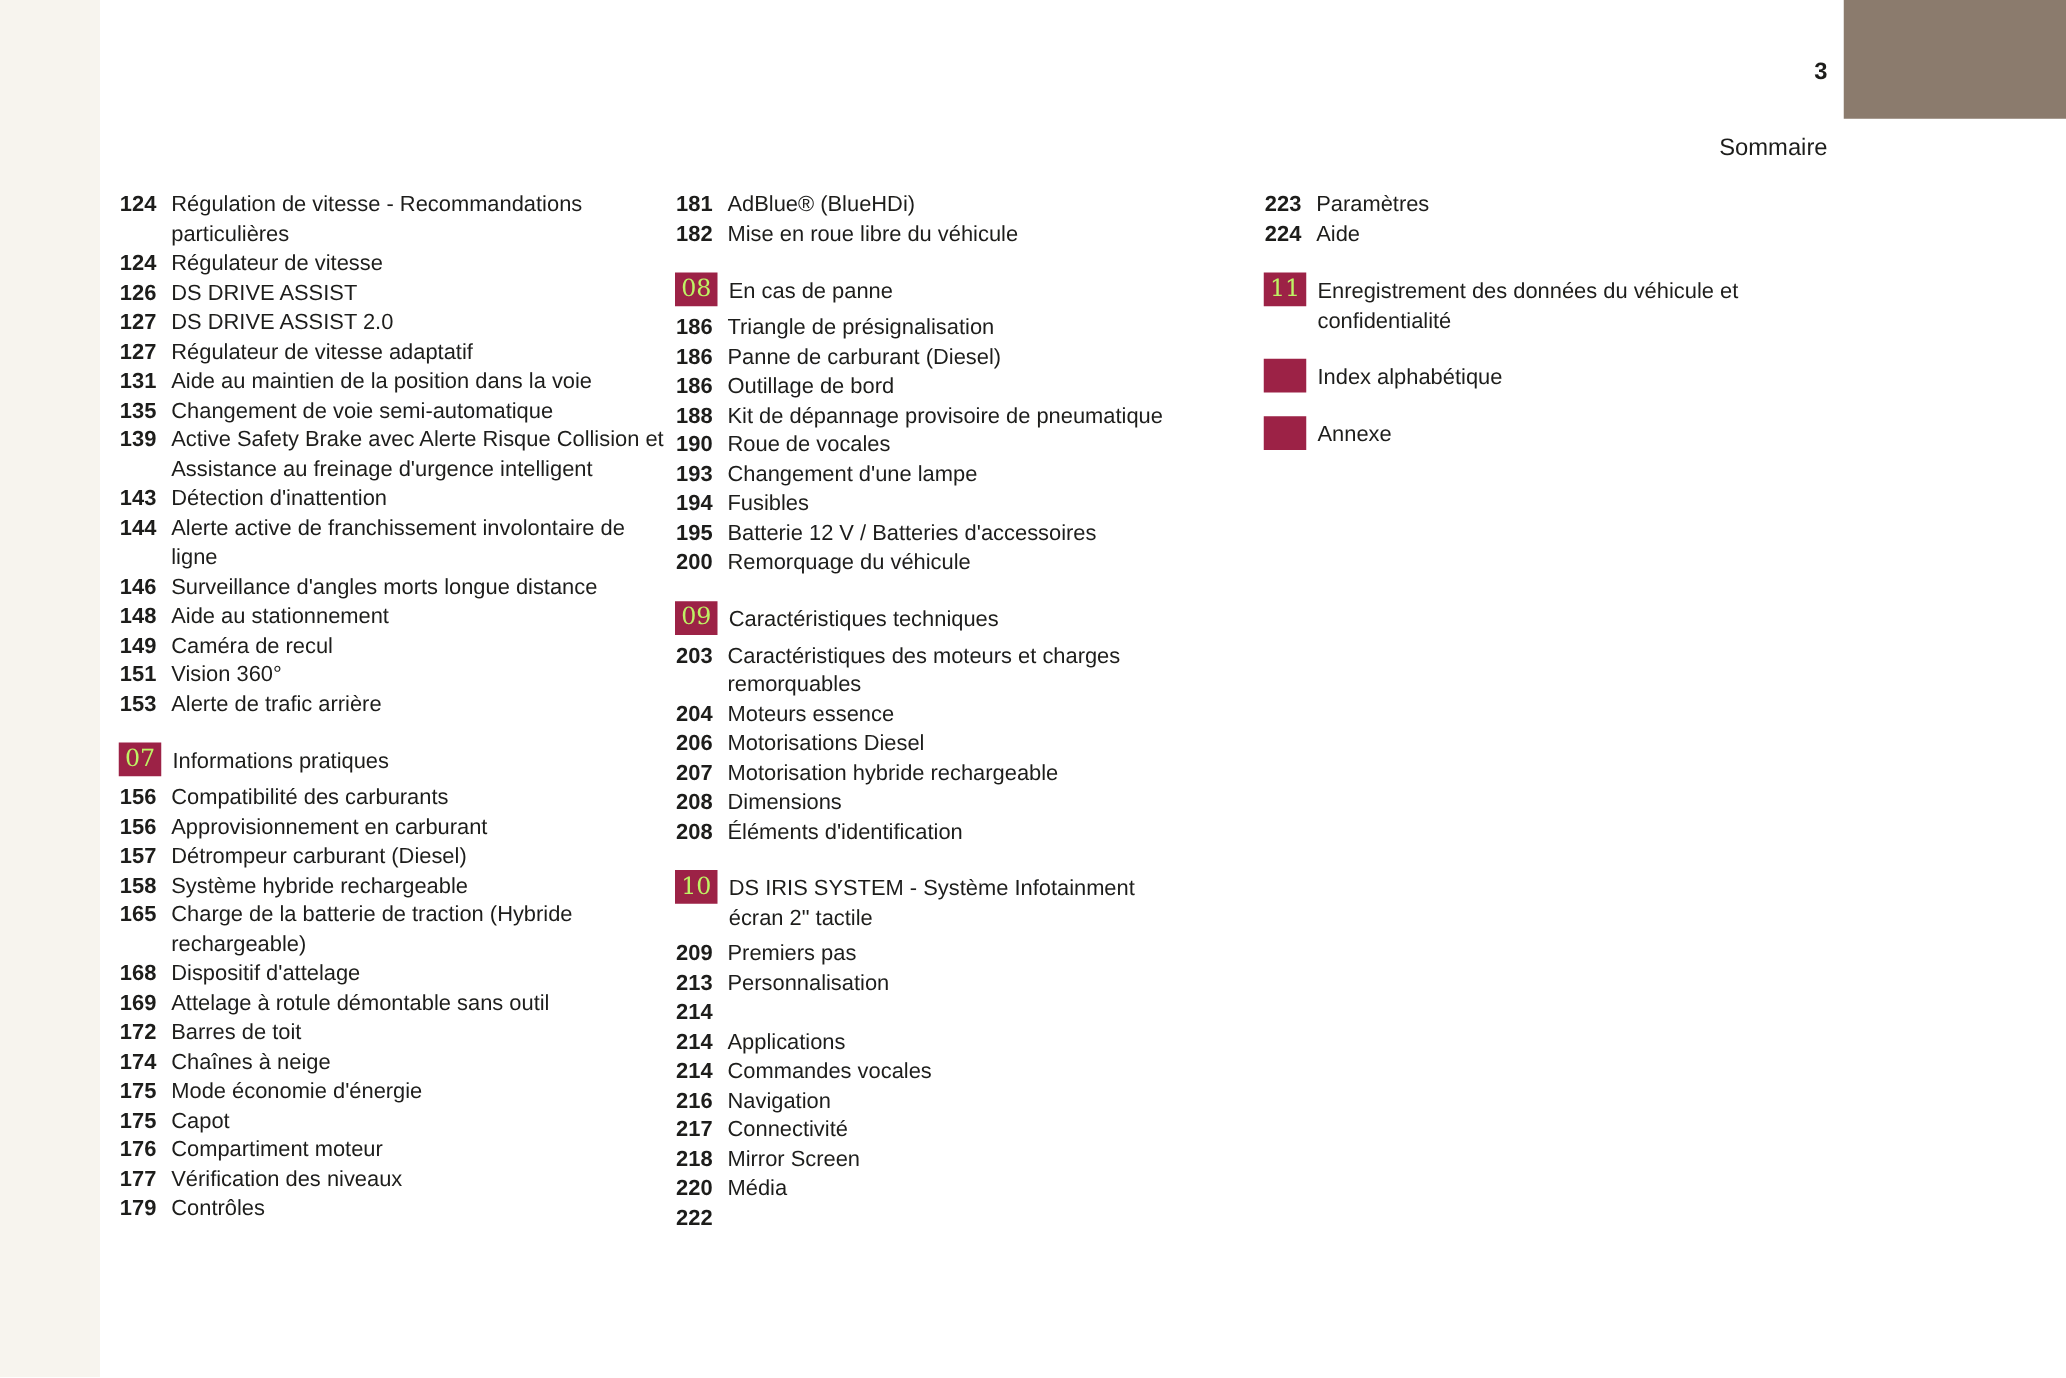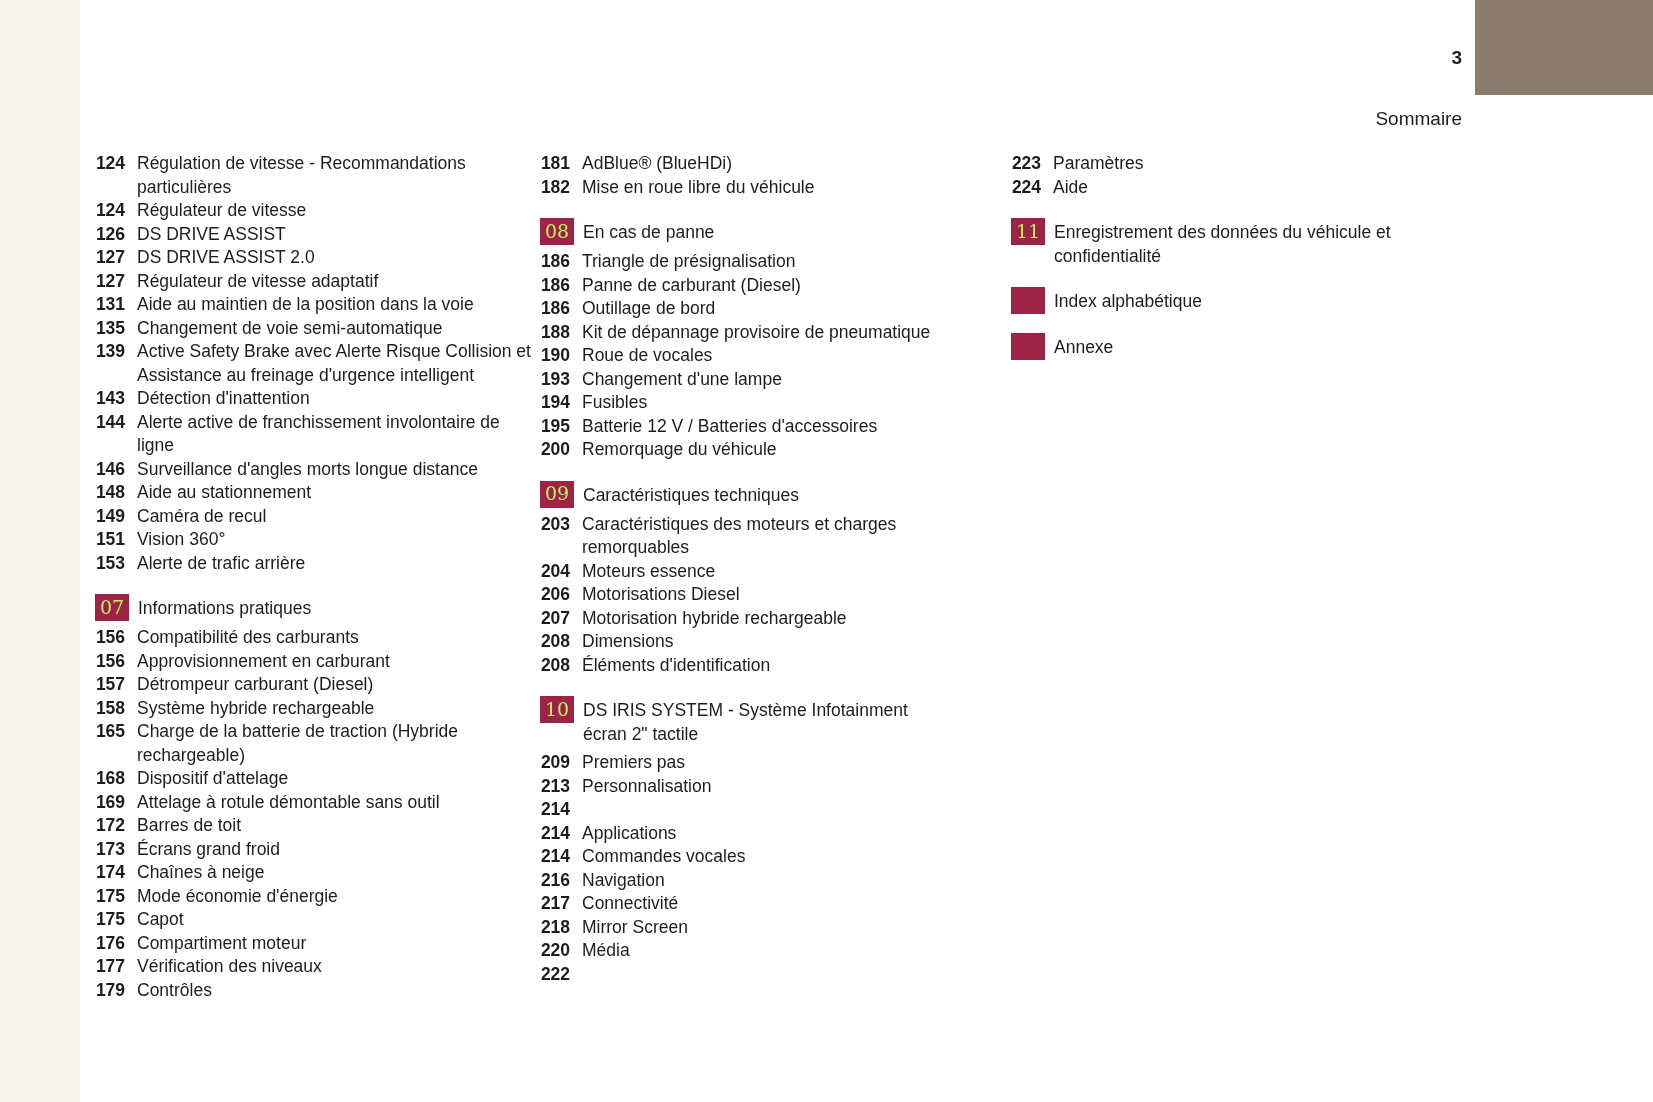--- a/index.html
+++ b/index.html
@@ -180,24 +180,20 @@
       </div>
       <div class="toc-entry">
         <span class="toc-page">169</span>
         <span class="toc-text">Attelage à rotule démontable sans outil</span>
       </div>
       <div class="toc-entry">
         <span class="toc-page">172</span>
         <span class="toc-text">Barres de toit</span>
       </div>
       <div class="toc-entry">
-        <span class="toc-page">173</span>
-        <span class="toc-text">Écrans grand froid</span>
-      </div>
-      <div class="toc-entry">
         <span class="toc-page">174</span>
         <span class="toc-text">Chaînes à neige</span>
       </div>
       <div class="toc-entry">
         <span class="toc-page">175</span>
         <span class="toc-text">Mode économie d'énergie</span>
       </div>
       <div class="toc-entry">
         <span class="toc-page">175</span>
         <span class="toc-text">Capot</span>

